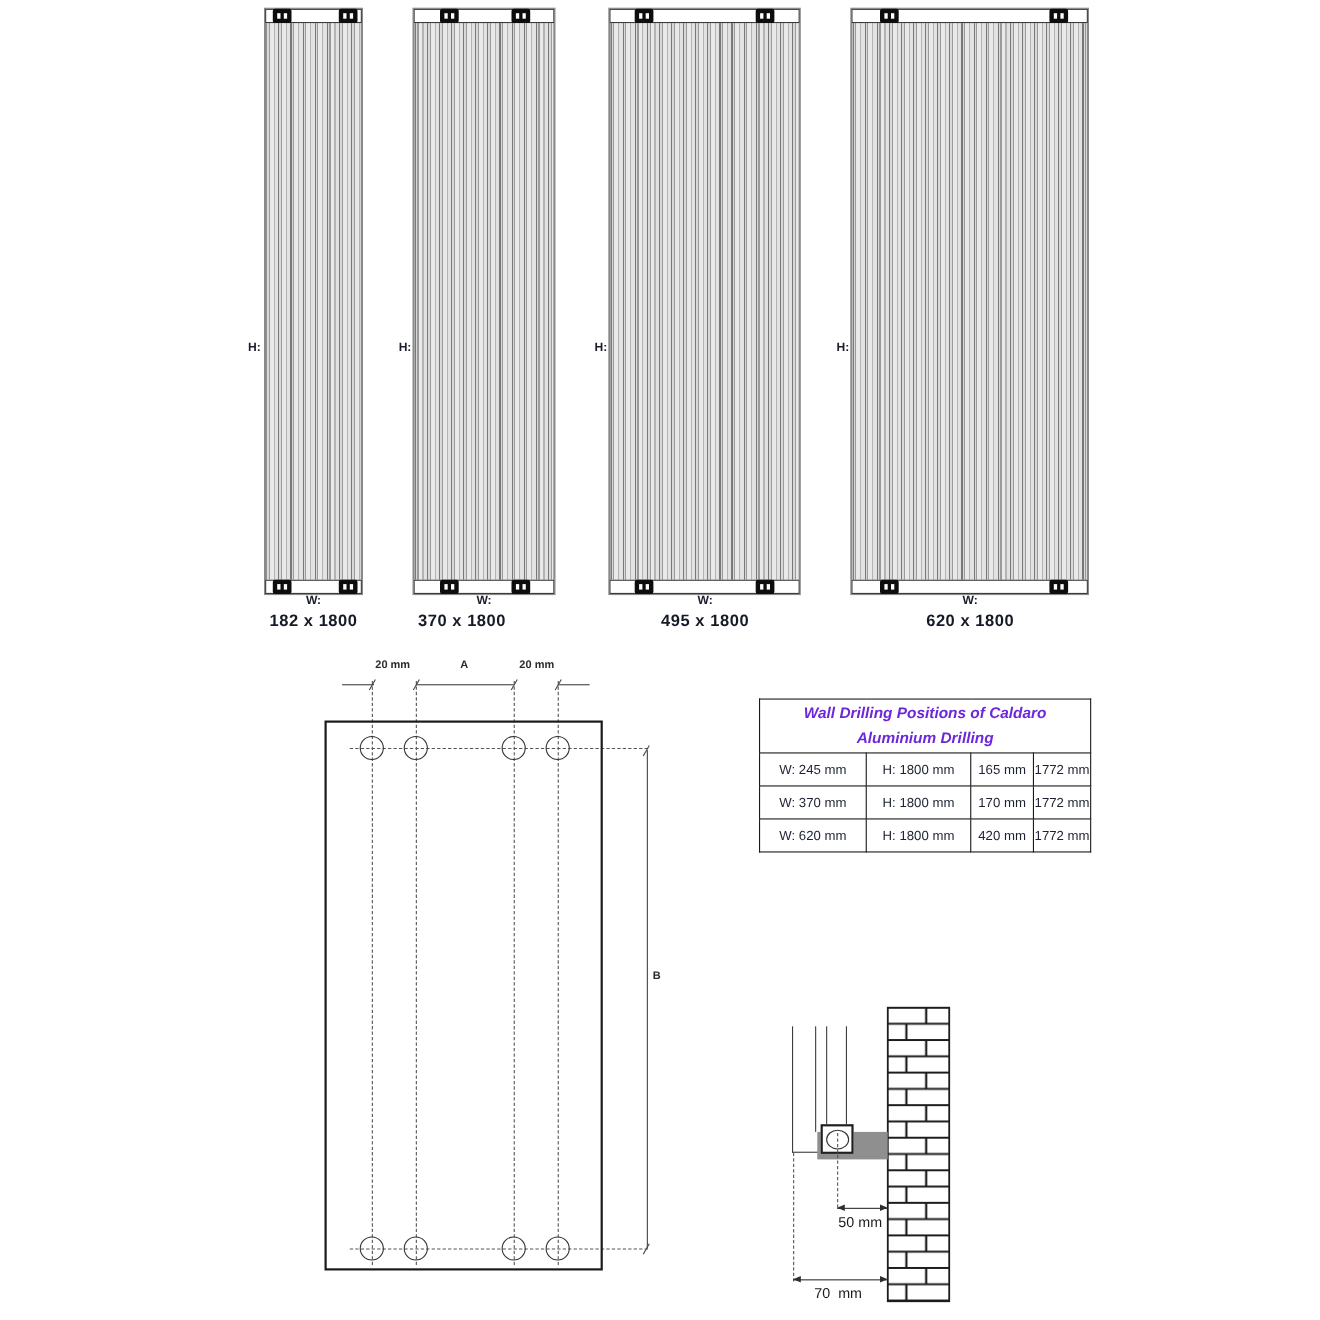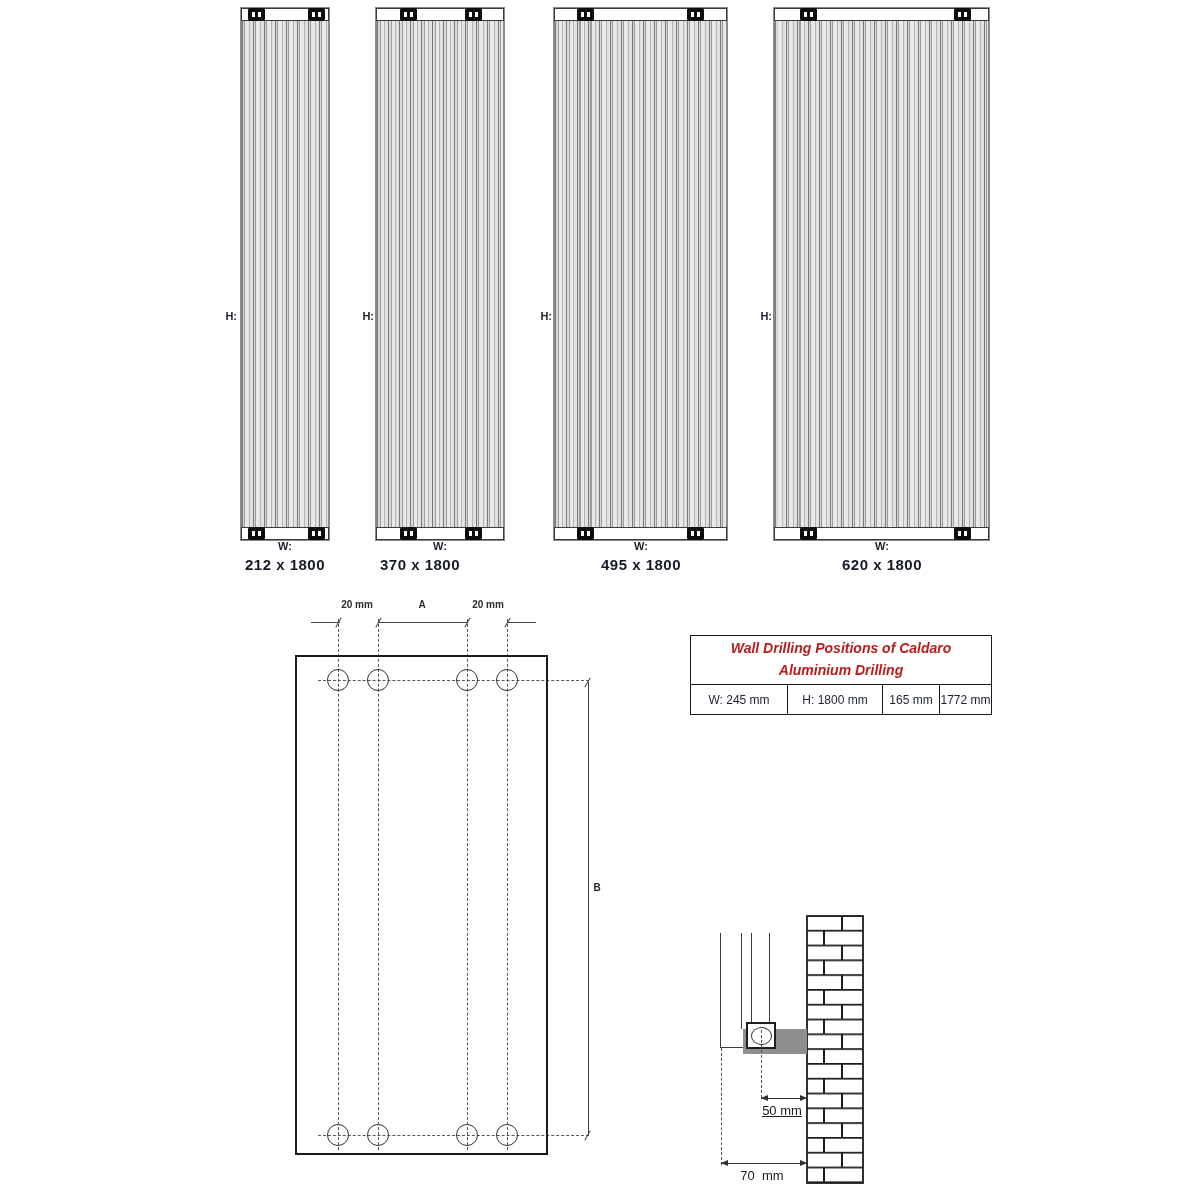--- a/index.html
+++ b/index.html
@@ -107,21 +107,21 @@
   <div class="h-label" style="left:207px;top:310px;">H:</div>
   <div class="h-label" style="left:344px;top:310px;">H:</div>
   <div class="h-label" style="left:522px;top:310px;">H:</div>
   <div class="h-label" style="left:742px;top:310px;">H:</div>
 
   <div class="w-label" style="left:285px;top:540px;">W:</div>
   <div class="w-label" style="left:440px;top:540px;">W:</div>
   <div class="w-label" style="left:641px;top:540px;">W:</div>
   <div class="w-label" style="left:882px;top:540px;">W:</div>
 
-  <div class="size-label" style="left:285px;top:556px;">212 x 1800</div>
+  <div class="size-label" style="left:285px;top:556px;">182 x 1800</div>
   <div class="size-label" style="left:420px;top:556px;">370 x 1800</div>
   <div class="size-label" style="left:641px;top:556px;">495 x 1800</div>
   <div class="size-label" style="left:882px;top:556px;">620 x 1800</div>
 
   <div class="vline-dash" style="left:338px;top:619px;height:531px;"></div>
   <div class="vline-dash" style="left:378px;top:619px;height:531px;"></div>
   <div class="vline-dash" style="left:467px;top:619px;height:531px;"></div>
   <div class="vline-dash" style="left:507px;top:619px;height:531px;"></div>
 
   <div class="hline-dash" style="left:318px;top:680px;width:271px;"></div>
@@ -158,29 +158,41 @@
 
   <table class="drill">
     <colgroup>
         <col style="width:97px">
         <col style="width:95px">
         <col style="width:57px">
         <col style="width:52px">
       </colgroup>
     <tbody>
         <tr>
-      <td class="t-title" colspan="4" style="color:#b91c1c;">
+      <td class="t-title" colspan="4" style="color:#6d28d9;">
         <span>Wall Drilling Positions of Caldaro</span><br>
         <span>Aluminium Drilling</span>
       </td>
     </tr>
     <tr>
       <td class="t-cell">W: 245 mm</td>
       <td class="t-cell">H: 1800 mm</td>
       <td class="t-cell">165 mm</td>
+      <td class="t-cell">1772 mm</td>
+    </tr>
+    <tr>
+      <td class="t-cell">W: 370 mm</td>
+      <td class="t-cell">H: 1800 mm</td>
+      <td class="t-cell">170 mm</td>
+      <td class="t-cell">1772 mm</td>
+    </tr>
+    <tr>
+      <td class="t-cell">W: 620 mm</td>
+      <td class="t-cell">H: 1800 mm</td>
+      <td class="t-cell">420 mm</td>
       <td class="t-cell">1772 mm</td>
     </tr>
   </tbody>
     </table>
 
   <div class="thin-v" style="left:720px;top:933px;height:115px;"></div>
   <div class="thin-v" style="left:741px;top:933px;height:96px;"></div>
   <div class="thin-v" style="left:751px;top:933px;height:96px;"></div>
   <div class="thin-v" style="left:769px;top:933px;height:90px;"></div>
   <div class="thin-h" style="left:720px;top:1047px;width:27px;"></div>
@@ -202,20 +214,20 @@
     </defs>
     <rect x="1" y="1" width="56" height="267" fill="url(#brick)" stroke="#1c1c1c" stroke-width="1.8"></rect>
   </svg>
 
   <div class="vline-dash" style="left:761px;top:1030px;height:68px;z-index:3;"></div>
   <div class="vline-dash" style="left:721px;top:1048px;height:117px;"></div>
 
   <div class="dim-line" style="left:761px;top:1098px;width:46px;"></div>
   <div class="arr left" style="left:761px;top:1095px;"></div>
   <div class="arr right" style="left:800px;top:1095px;"></div>
-  <div class="mm-text" style="left:782px;top:1103px;text-decoration:underline;">50 mm</div>
+  <div class="mm-text" style="left:782px;top:1103px;">50 mm</div>
 
   <div class="dim-line" style="left:721px;top:1163px;width:86px;"></div>
   <div class="arr left" style="left:721px;top:1160px;"></div>
   <div class="arr right" style="left:800px;top:1160px;"></div>
   <div class="mm-text" style="left:762px;top:1168px;white-space:pre;">70  mm</div>
 
 </div>
 
 </body></html>

